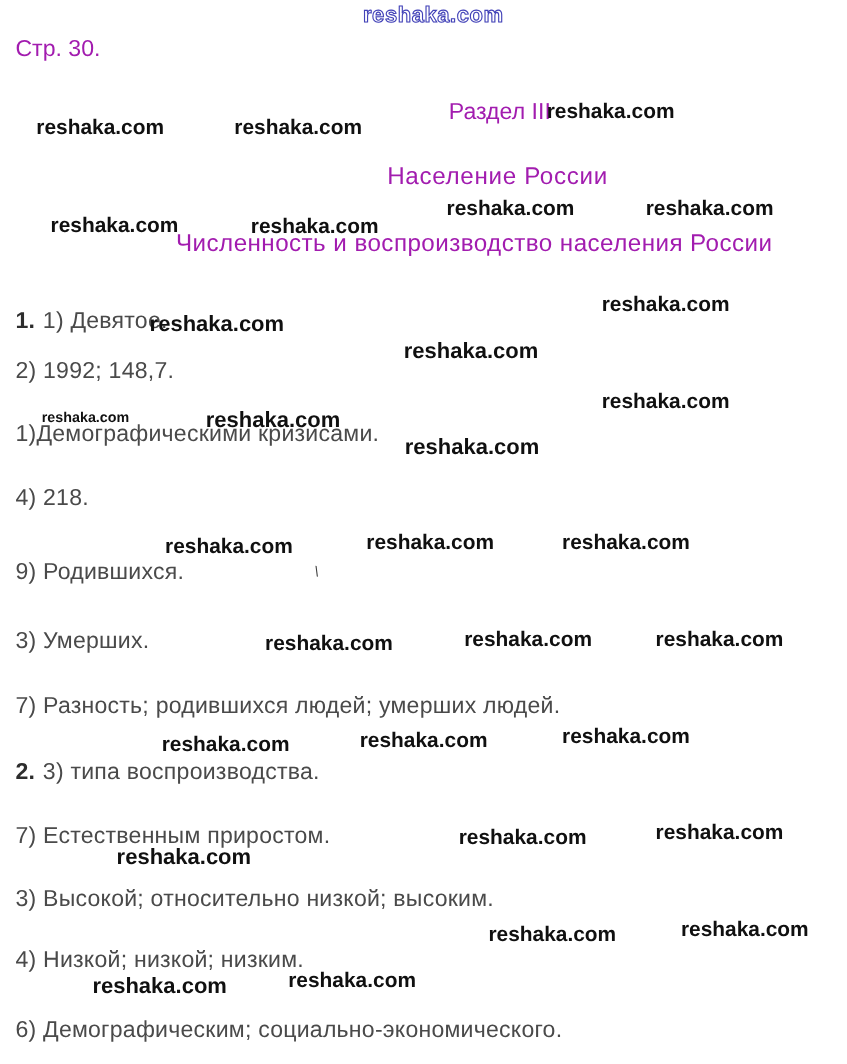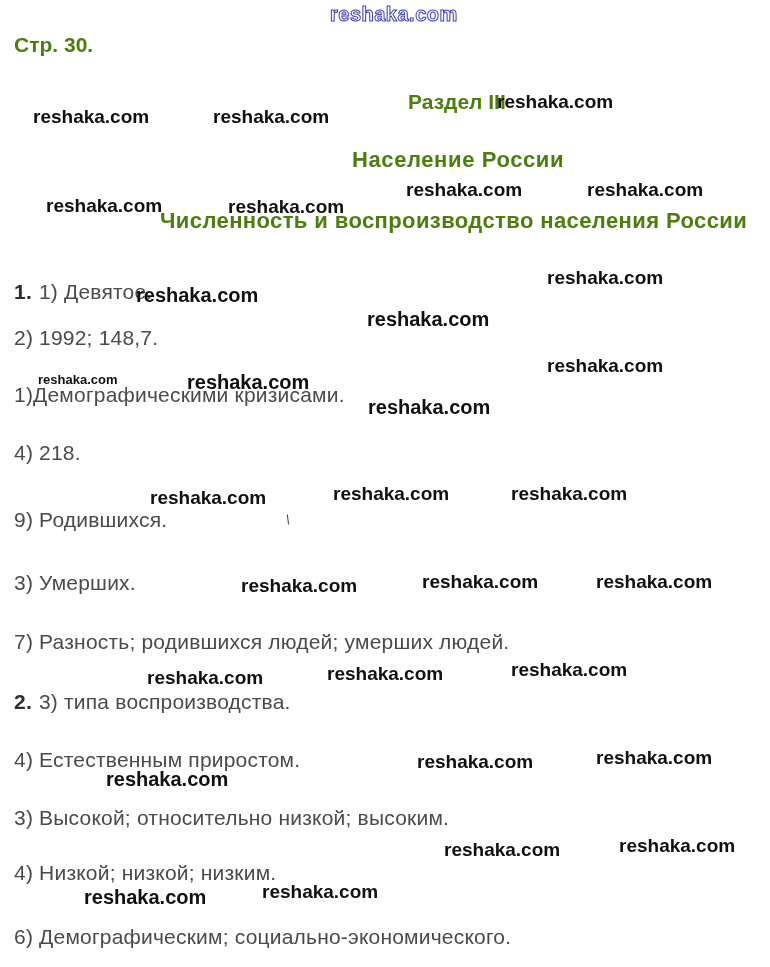--- a/index.html
+++ b/index.html
@@ -7,22 +7,22 @@
     width: 770px; height: 967px;
     background: #ffffff;
     font-family: "Liberation Sans", sans-serif;
     overflow: hidden;
     position: relative;
   }
   .doc { position: absolute; inset: 0; }
 
   .heading {
     position: absolute;
-    font-weight: 700;
-    color: #4d7c0f;
+    font-weight: 400;
+    color: #a21caf;
     white-space: nowrap;
   }
   .page-label { left: 14px; top: 33px; font-size: 21px; }
   .section    { left: 408px; top: 90px; font-size: 21px; }
   .chapter    { left: 352px; top: 147px; font-size: 22px; letter-spacing: 0.6px; }
   .topic      { left: 160px; top: 208px; font-size: 22px; letter-spacing: 0.4px; }
 
   .answer {
     position: absolute;
     left: 14px;
@@ -70,21 +70,21 @@
 
   <div>
     <div class="answer" style="top:280px"><span class="num">1.</span><span class="txt">1) Девятое.</span></div>
     <div class="answer" style="top:326px"><span class="num"></span><span class="txt">2) 1992; 148,7.</span></div>
     <div class="answer" style="top:383px"><span class="num"></span><span class="txt">1)Демографическими кризисами.</span></div>
     <div class="answer" style="top:441px"><span class="num"></span><span class="txt">4) 218.</span></div>
     <div class="answer" style="top:508px"><span class="num"></span><span class="txt">9) Родившихся.</span></div>
     <div class="answer" style="top:571px"><span class="num"></span><span class="txt">3) Умерших.</span></div>
     <div class="answer" style="top:630px"><span class="num"></span><span class="txt">7) Разность; родившихся людей; умерших людей.</span></div>
     <div class="answer" style="top:690px"><span class="num">2.</span><span class="txt">3) типа воспроизводства.</span></div>
-    <div class="answer" style="top:748px"><span class="num"></span><span class="txt">4) Естественным приростом.</span></div>
+    <div class="answer" style="top:748px"><span class="num"></span><span class="txt">7) Естественным приростом.</span></div>
     <div class="answer" style="top:806px"><span class="num"></span><span class="txt">3) Высокой; относительно низкой; высоким.</span></div>
     <div class="answer" style="top:861px"><span class="num"></span><span class="txt">4) Низкой; низкой; низким.</span></div>
     <div class="answer" style="top:925px"><span class="num"></span><span class="txt">6) Демографическим; социально-экономического.</span></div>
   </div>
 
   <div id="watermark-layer">
       <span class="wm wm-outline" style="left: 330px; top: 3px; font-size: 20px; font-weight: 600;">reshaka.com</span>
       <span class="wm" style="left: 497px; top: 92px; font-size: 19px; font-weight: 600;">reshaka.com</span>
       <span class="wm" style="left: 33px; top: 107px; font-size: 19px; font-weight: 700;">reshaka.com</span>
       <span class="wm" style="left: 213px; top: 107px; font-size: 19px; font-weight: 700;">reshaka.com</span>

